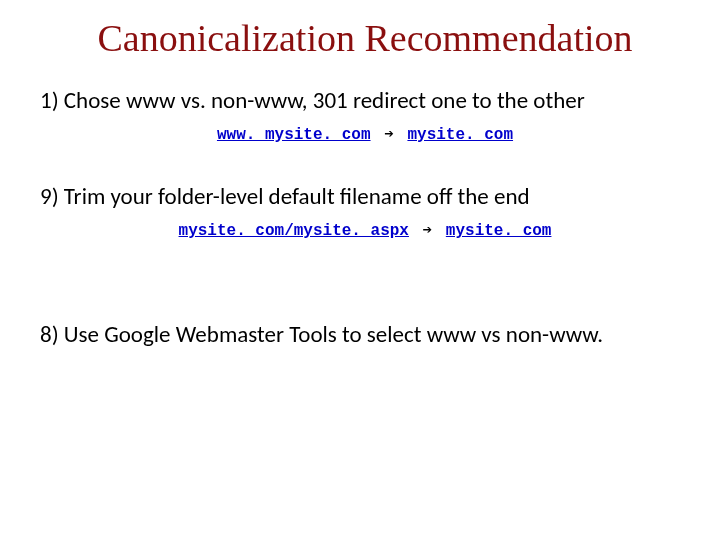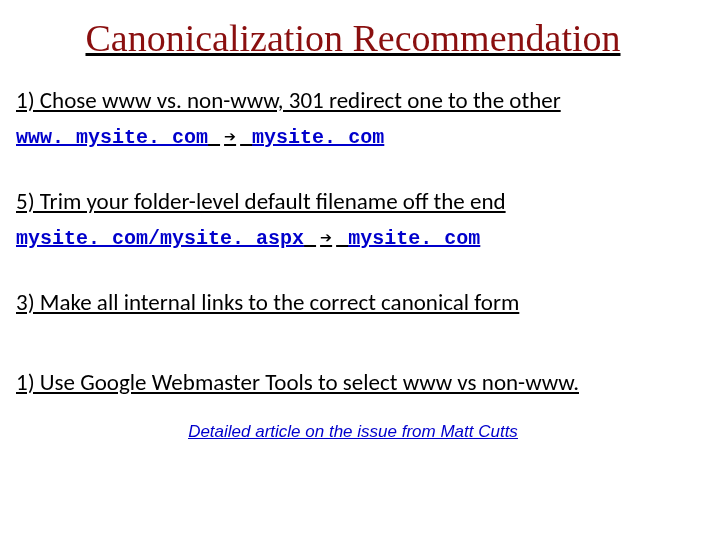--- a/index.html
+++ b/index.html
@@ -9,41 +9,40 @@
     height: 540px;
     background: #ffffff;
     font-family: Calibri, "Segoe UI", Arial, sans-serif;
     color: #000000;
   }
   .slide {
     position: relative;
     width: 720px;
     height: 540px;
     box-sizing: border-box;
-    padding: 10px 30px 20px 16px;
-    text-decoration: underline;
+    padding: 10px 30px 20px 40px;
   }
   .title {
     font-family: Georgia, "Times New Roman", serif;
     font-size: 38px;
     color: #8a0f0f;
     text-align: center;
     margin: 6px 0 26px 0;
     font-weight: 400;
   }
   .item {
     font-size: 23px;
     line-height: 1.3;
     margin-bottom: 8px;
   }
   .example {
     font-family: "Courier New", Courier, monospace;
-    font-size: 20px;
+    font-size: 16px;
     font-weight: bold;
-    text-align: left;
+    text-align: center;
     margin-top: 2px;
     margin-bottom: 38px;
   }
   .example .link {
     color: #0000cc;
     text-decoration: underline;
   }
   .example .arrow {
     color: #000000;
     padding: 0 4px;
@@ -69,27 +68,25 @@
 
   <div class="title">Canonicalization Recommendation</div>
 
   <div class="item">1) Chose www vs. non-www, 301 redirect one to the other</div>
   <div class="example">
     <span class="link">www. mysite. com</span>
     <span class="arrow">➔</span>
     <span class="link">mysite. com</span>
   </div>
 
-  <div class="item">5) Trim your folder-level default filename off the end</div>
+  <div class="item">9) Trim your folder-level default filename off the end</div>
   <div class="example">
     <span class="link">mysite. com/mysite. aspx</span>
     <span class="arrow">➔</span>
     <span class="link">mysite. com</span>
   </div>
 
-  <div class="item">3) Make all internal links to the correct canonical form</div>
   <div class="gap"></div>
 
-  <div class="item">1) Use Google Webmaster Tools to select www vs non-www.</div>
+  <div class="item">8) Use Google Webmaster Tools to select www vs non-www.</div>
 
-  <div class="footer-link">Detailed article on the issue from Matt Cutts</div>
 
 </div>
 
 </body></html>

